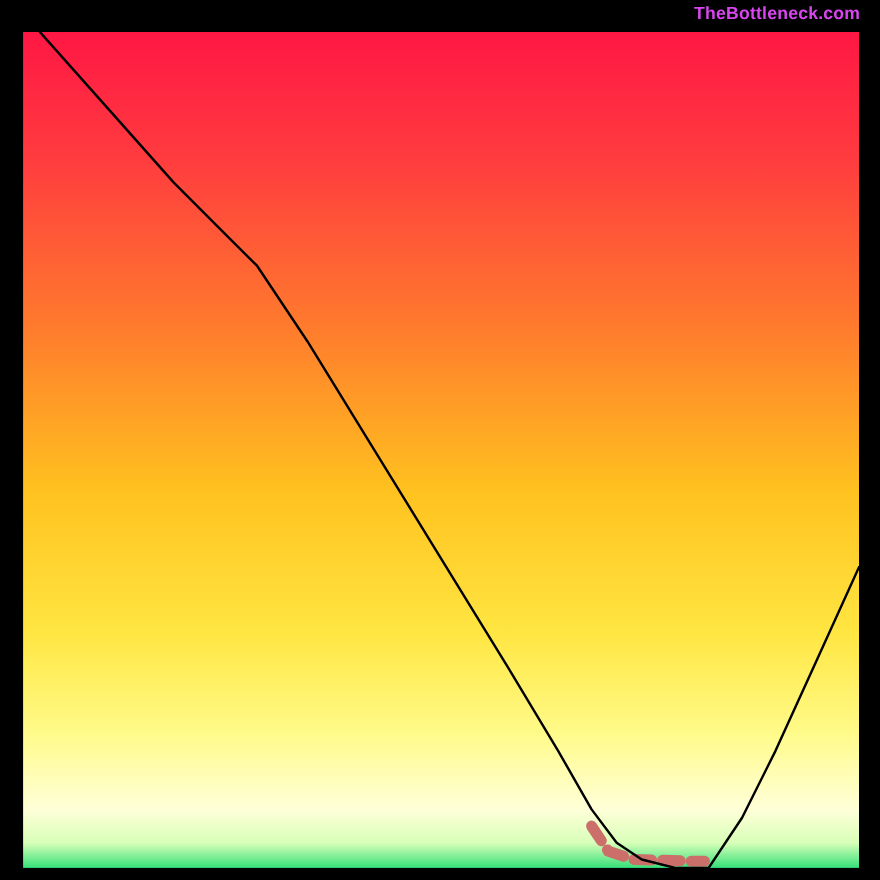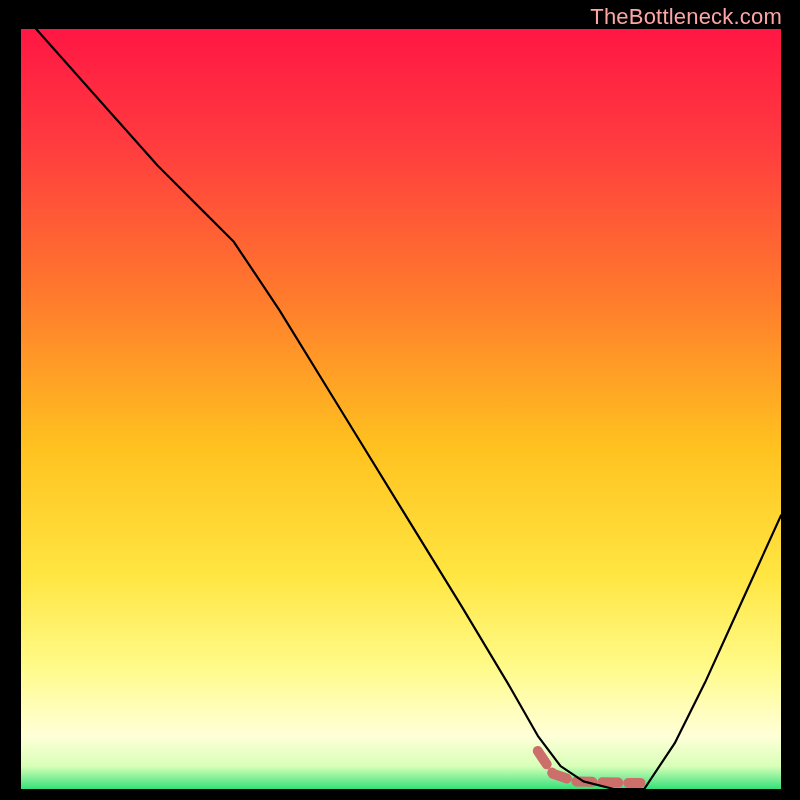--- a/index.html
+++ b/index.html
@@ -14,23 +14,23 @@
   .outer {
     position: relative;
     width: 800px;
     height: 800px;
     background: #000;
   }
   .watermark {
     position: absolute;
     top: 4px;
     right: 18px;
-    color: #fca5a5;
-    font-size: 22px;
-    font-weight: 400;
+    color: #d946ef;
+    font-size: 16px;
+    font-weight: 700;
     letter-spacing: 0.2px;
     user-select: none;
   }
   .plot-frame {
     position: absolute;
     left: 21px;
     top: 29px;
     width: 760px;
     height: 760px;
     background: transparent;

